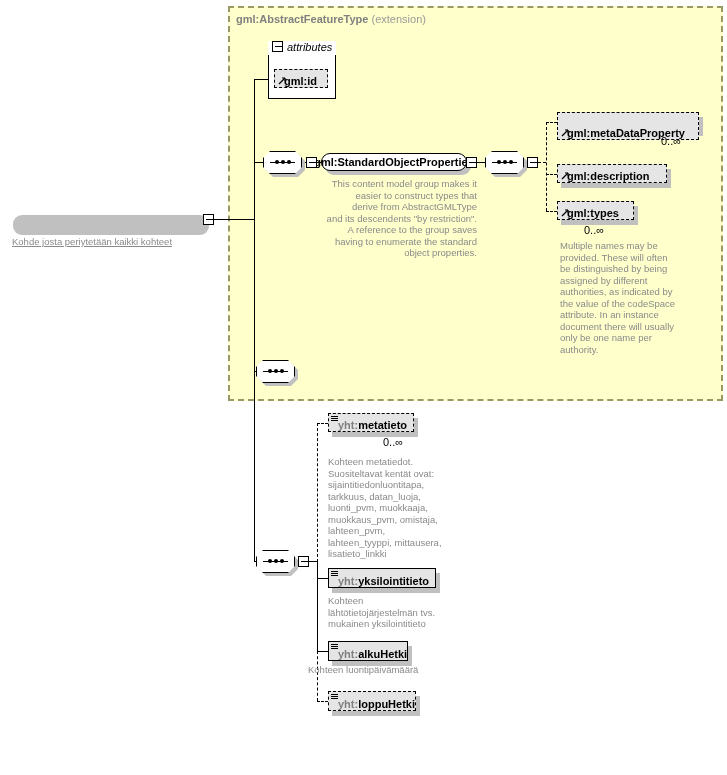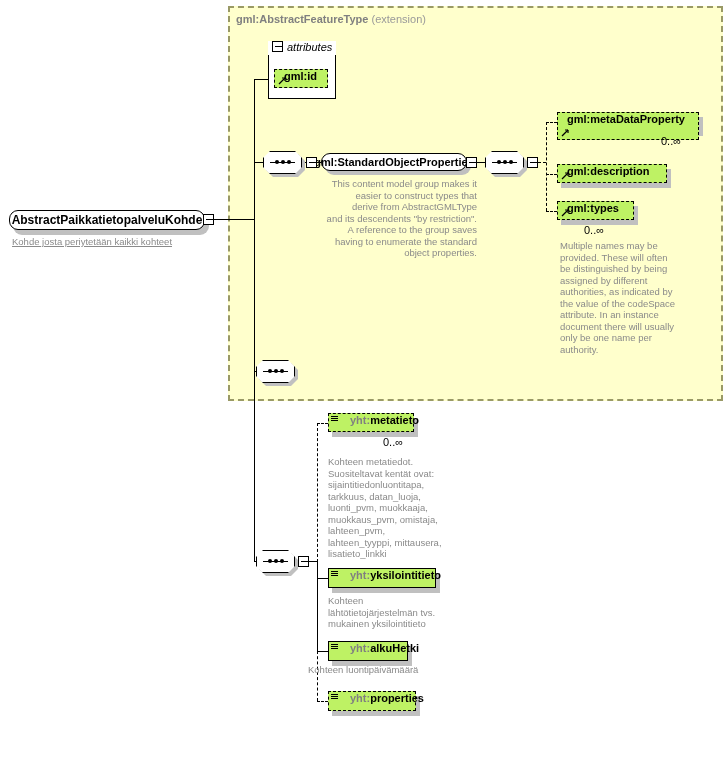--- a/index.html
+++ b/index.html
@@ -88,30 +88,30 @@
   .pm::before{
     content:"";position:absolute;left:2px;top:4px;width:7px;height:1px;background:#000;
   }
   .pm.inline{position:relative;left:auto;top:auto;display:inline-block;flex:0 0 auto;}
   .pm.inline::before{left:2px;top:4px;}
 
   
   .elem{
     position:absolute;
     box-sizing:border-box;
-    background:#bef264;
+    background:#e5e5e5;
     border:1px solid #000;
-    display:flex;align-items:flex-start;
+    display:flex;align-items:flex-end;
     font-size:11px;
     white-space:nowrap;
     z-index:5;
     padding-left:9px;padding-right:7px;
   }
   .elem.opt{border:1px dashed #000;}
-  .elem .ns{color:#808080;font-weight:bold;margin-left:12px;}
+  .elem .ns{color:#808080;font-weight:bold;}
   .elem .nm{color:#000;font-weight:bold;}
   .elem.gmlref .nm{color:#000;}
 
   
   .seqglyph{
     position:absolute;left:2px;top:2px;width:7px;height:6px;
     z-index:7;
   }
   .seqglyph i{display:block;height:1px;background:#000;margin-bottom:1px;}
   .seqglyph i:nth-child(1){width:7px;}
@@ -174,23 +174,20 @@
 
 <div id="stage">
 
   <div class="ext-region" style="left:228px;top:6px;width:495px;height:395px;"></div>
   <div class="ext-title" style="left:236px;top:13px;">
     <span>gml:AbstractFeatureType</span>
     <span class="soft">(extension)</span>
   </div>
 
   <div class="shadow rnd" style="left:13px;top:215px;width:196px;height:20px;"></div>
-  <div class="typebox" style="left:9px;top:210px;width:196px;height:20px;">
-    <span>AbstractPaikkatietopalveluKohde</span>
-  </div>
   <div class="pm" style="left:203px;top:214px;"></div>
   <div class="doc" style="left:12px;top:236px;width:210px;text-decoration:underline;">Kohde josta periytetään kaikki kohteet</div>
 
   <div class="ln h" style="left:214px;top:219px;width:40px;"></div>
 
   <div class="ln v" style="left:254px;top:79px;height:292px;"></div>
 
   <div class="ln h" style="left:254px;top:79px;width:14px;"></div>
 
   <div class="attrbox" style="left:268px;top:54px;width:68px;height:45px;"></div>
@@ -383,16 +380,16 @@
   <div class="doc" style="left:308px;top:664px;width:170px;">Kohteen luontipäivämäärä</div>
 
   <div class="shadow" style="left:332px;top:696px;width:88px;height:20px;"></div>
   <div class="elem opt" style="left:328px;top:691px;width:88px;height:20px;">
     <span class="seqglyph">
         <i></i>
         <i></i>
         <i></i>
       </span>
     <span class="ns">yht:</span>
-      <span class="nm">properties</span>
+      <span class="nm">loppuHetki</span>
   </div>
 
 </div>
 
 </body></html>

